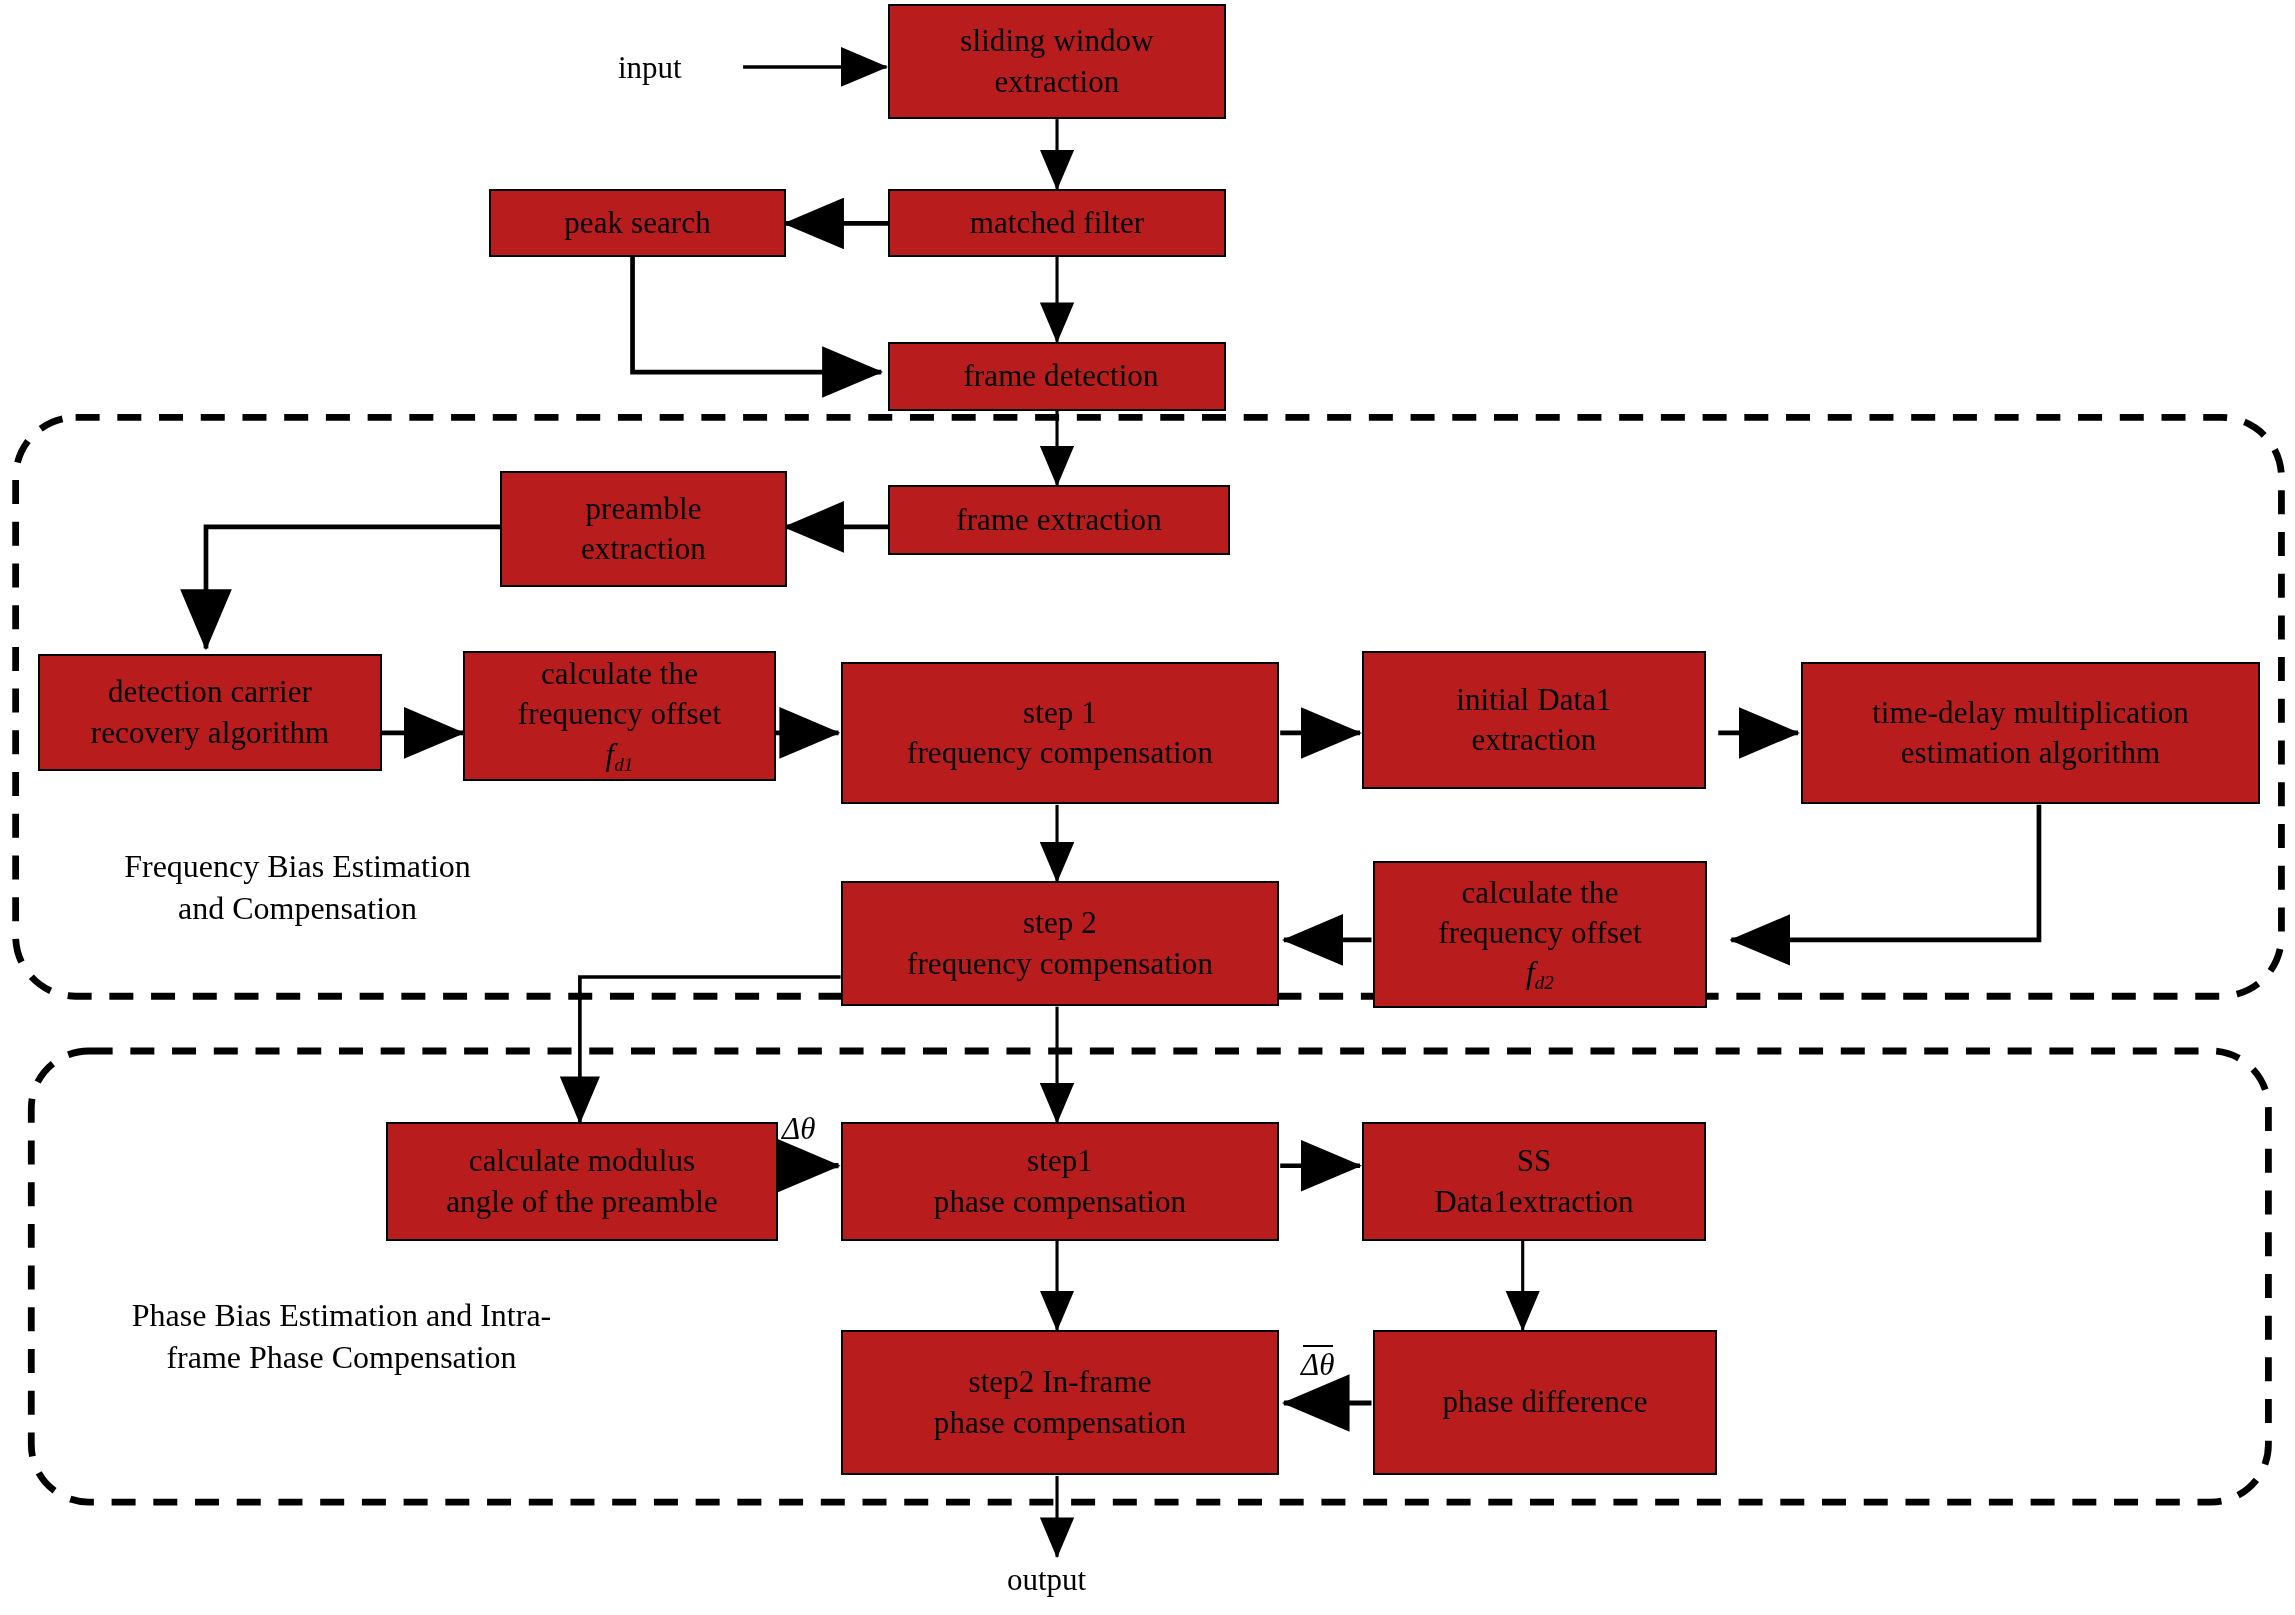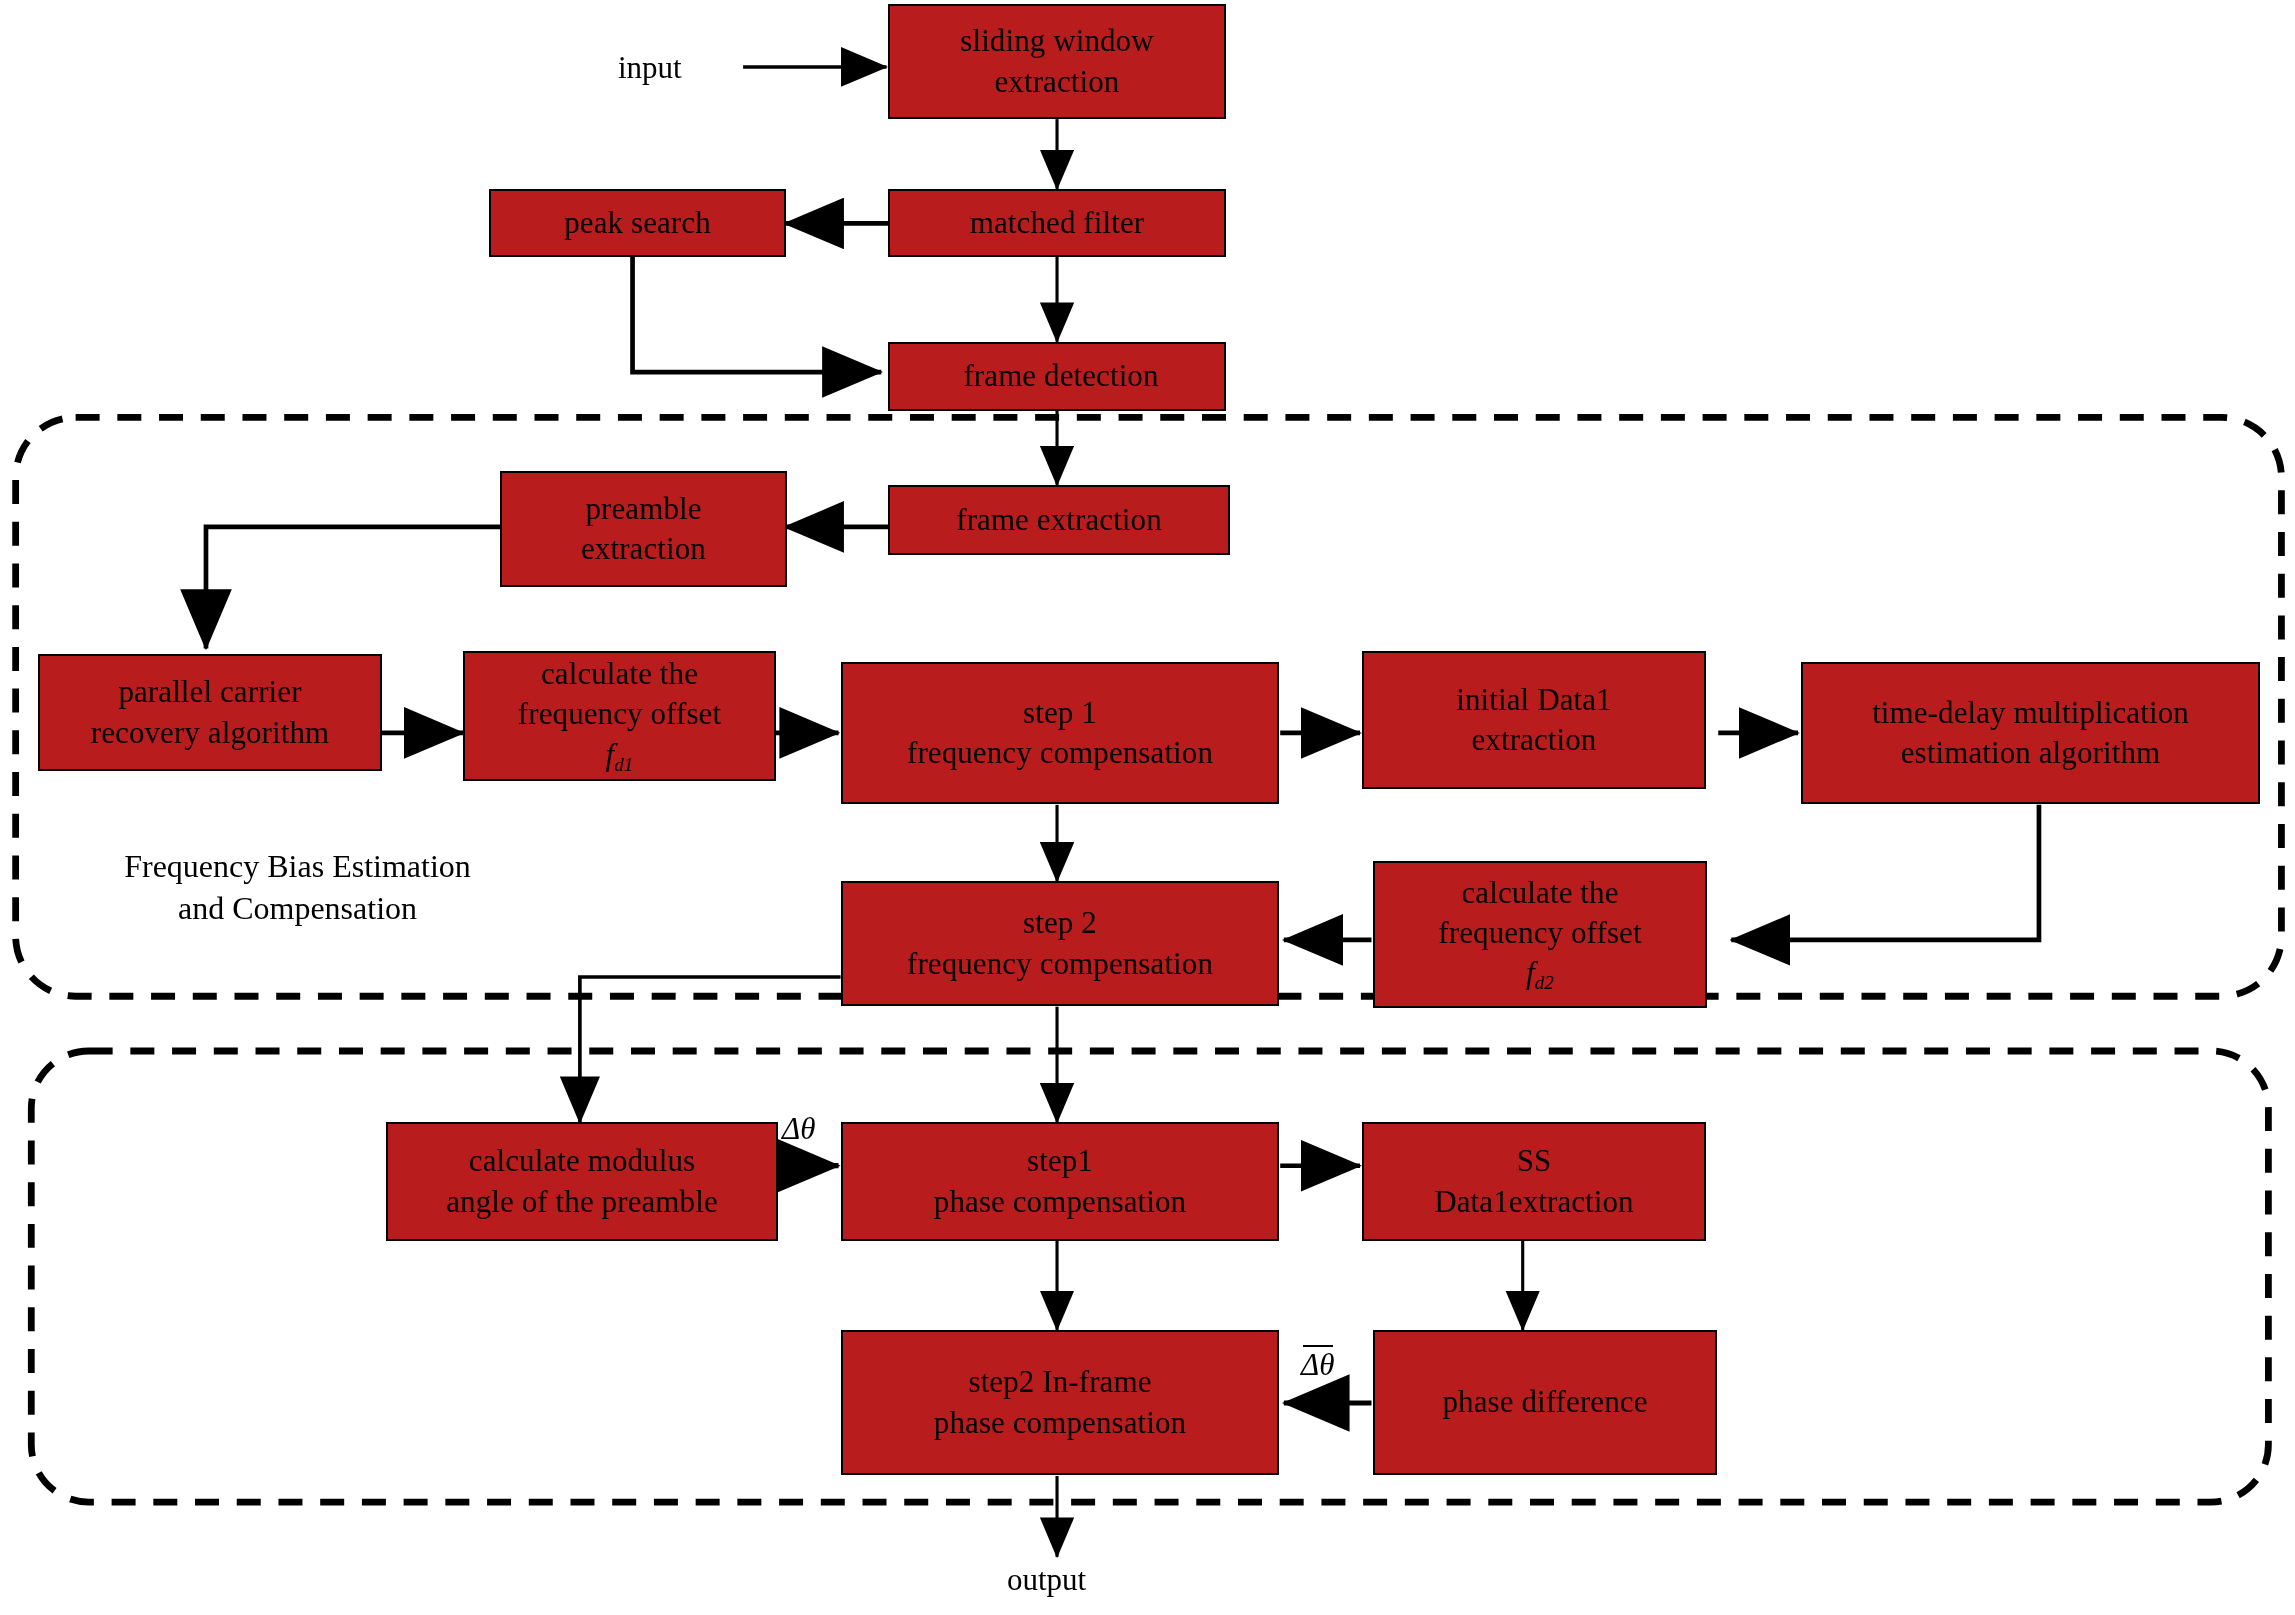--- a/index.html
+++ b/index.html
@@ -126,20 +126,24 @@
   <svg class="layer" viewBox="0 0 4401 3098">
     <rect x="30" y="800" width="4345" height="1110" rx="115" ry="115" fill="none" stroke="#000" stroke-width="13" stroke-dasharray="46,34"></rect>
     <rect x="60" y="2015" width="4290" height="865" rx="110" ry="110" fill="none" stroke="#000" stroke-width="13" stroke-dasharray="46,34"></rect>
   </svg>
 
   <div class="groupLabel" style="left:21px;top:845px;width:553px;">
     <span>Frequency Bias Estimation</span><br>
     <span>and Compensation</span>
   </div>
 
+  <div class="groupLabel" style="left:57px;top:1294px;width:569px;">
+    <span>Phase Bias Estimation and Intra-</span><br>
+    <span>frame Phase Compensation</span>
+  </div>
 
   <div class="freeText" style="left:618px;top:50px;">input</div>
   <div class="freeText" style="left:1007px;top:1562px;text-align:center;">output</div>
 
   <div class="edgeLabel" style="left:782px;top:1111px;">
     <span>Δθ</span>
   </div>
   <div class="edgeLabel" style="left:1301px;top:1347px;">
     <span class="ovl">Δθ</span>
   </div>
@@ -169,21 +173,21 @@
 
   <div class="node" style="left:500px;top:471px;width:287px;height:116px;">
     <span class="lbl">
       <span>preamble</span>
       <span class="ln2">extraction</span>
     </span>
   </div>
 
   <div class="node" style="left:38px;top:654px;width:344px;height:117px;">
     <span class="lbl">
-      <span>parallel carrier</span>
+      <span>detection carrier</span>
       <span class="ln2">recovery algorithm</span>
     </span>
   </div>
 
   <div class="node" style="left:463px;top:651px;width:313px;height:130px;">
     <span class="lbl">
       <span>calculate the</span>
       <span class="ln2">frequency offset</span>
       <span class="ln2">
         <span class="ital">f</span><span class="sub">d1</span>

